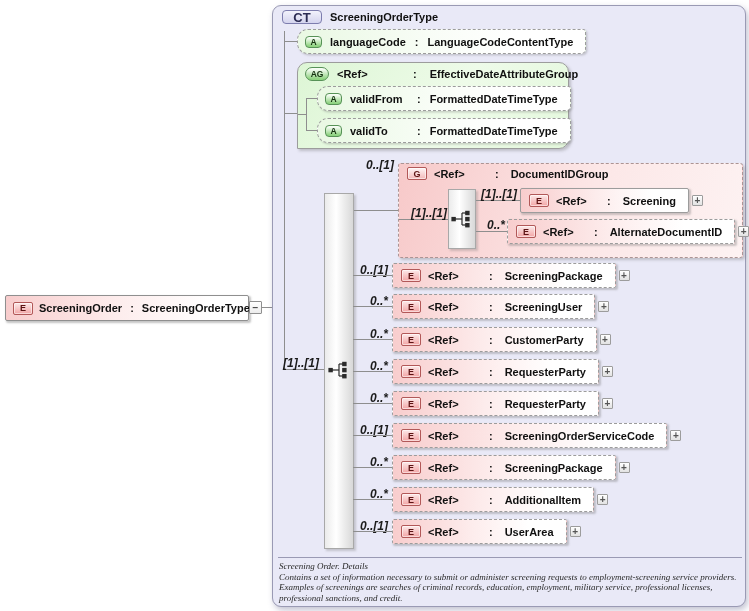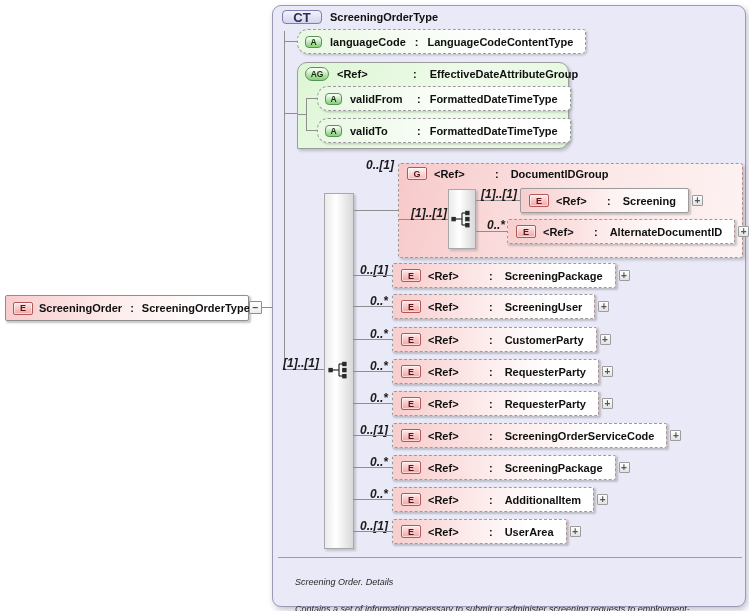--- a/index.html
+++ b/index.html
@@ -113,21 +113,21 @@
   .rootbox .colon{margin-left:2px;margin-right:2px;}
   .collapse-box{
     position:absolute;left:249px;top:301px;width:13px;height:13px;box-sizing:border-box;
     border:1px solid #8f8f8f;background:linear-gradient(180deg,#ffffff,#ececec);
     display:flex;align-items:center;justify-content:center;
     font-size:10px;font-weight:bold;color:#444;line-height:10px;border-radius:1px;
   }
   
   .doc-sep{position:absolute;left:5px;top:551px;width:464px;height:1px;background:#9a9ab4;}
   .docblock{position:absolute;left:6px;top:555px;width:460px;color:#2a2a2a;}
-  .docblock p{margin:16px;font-size:9px;font-style:italic;line-height:10.5px;}
+  .docblock p{margin:0;font-size:9px;font-style:italic;line-height:10.5px;font-family:Liberation Serif, serif;}
 </style>
 </head>
 <body>
 
 <div class="page">
 
   <div class="rootbox">
     <span class="badge badge-e">E</span>
     <span class="t">ScreeningOrder</span>
     <span class="colon">:</span>

